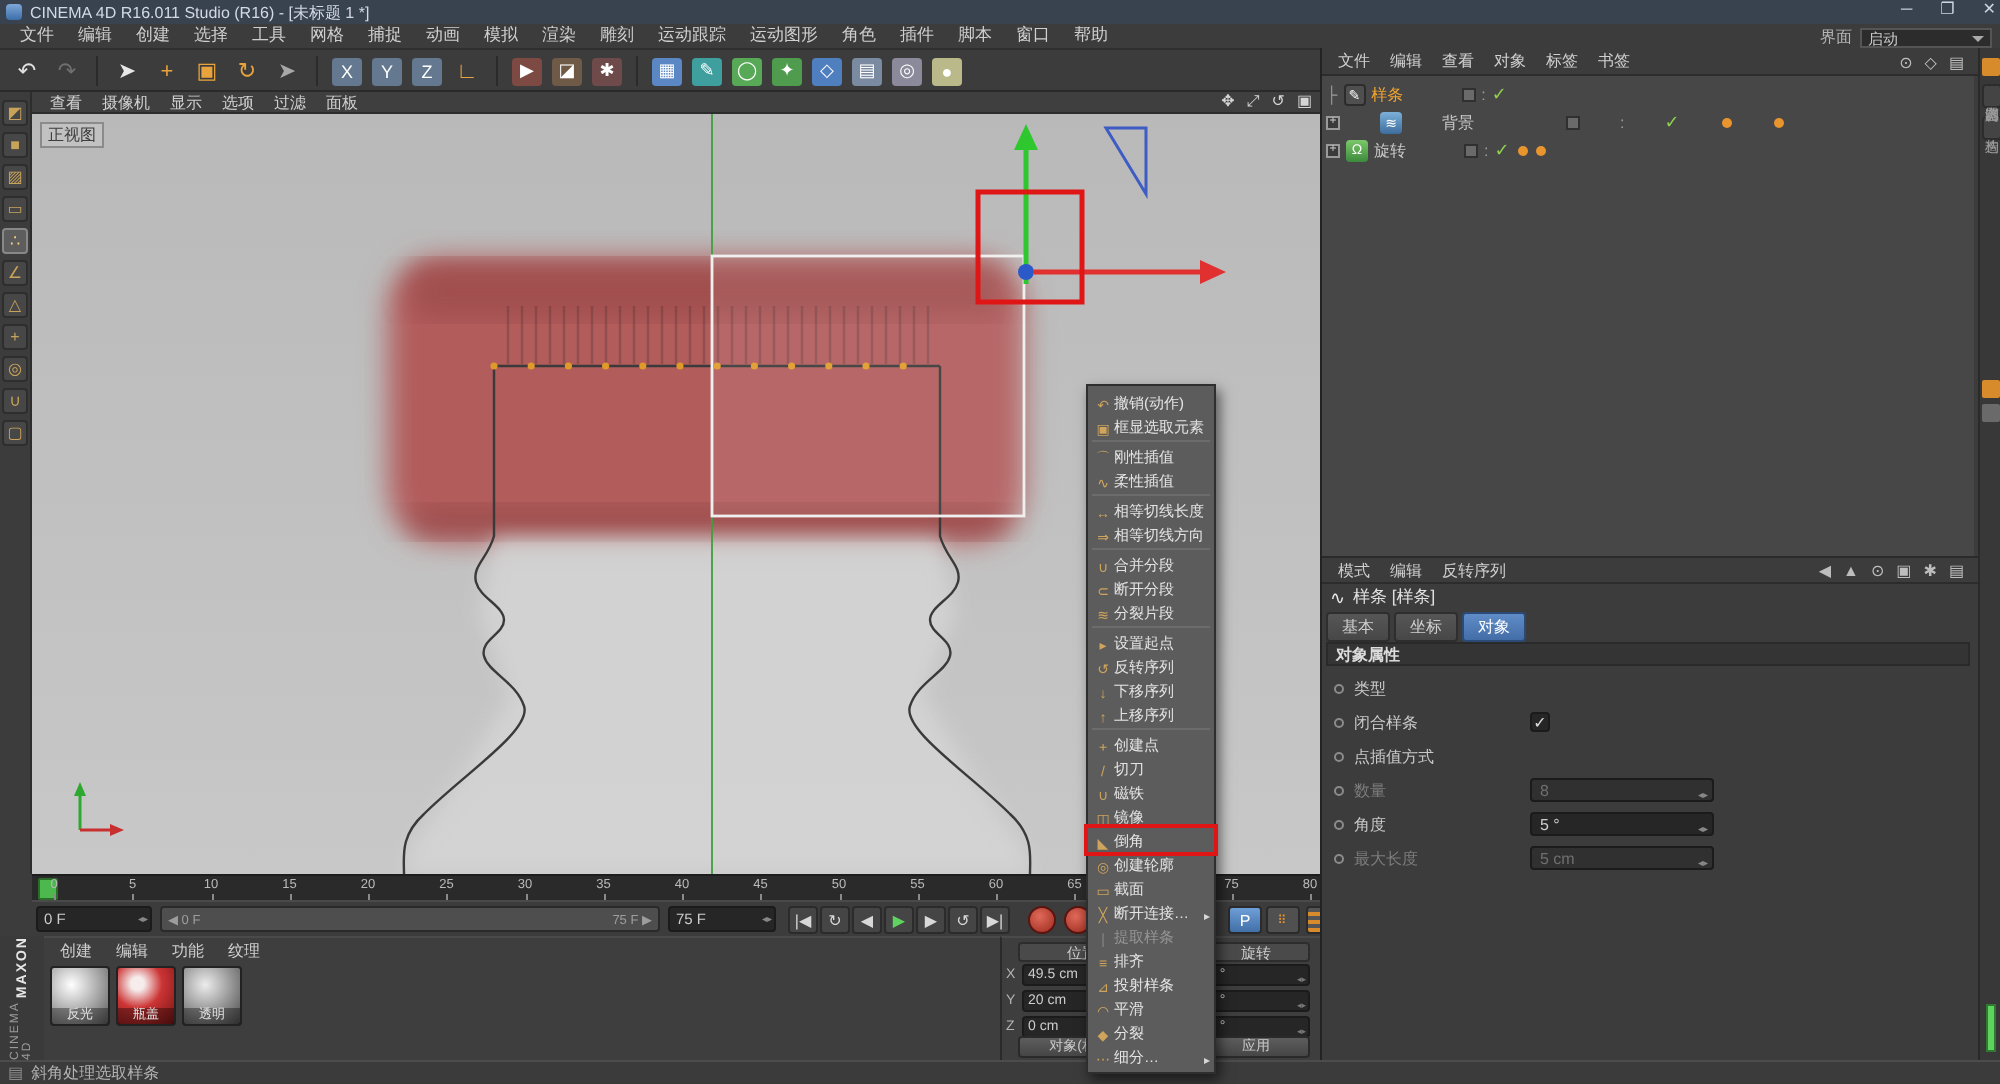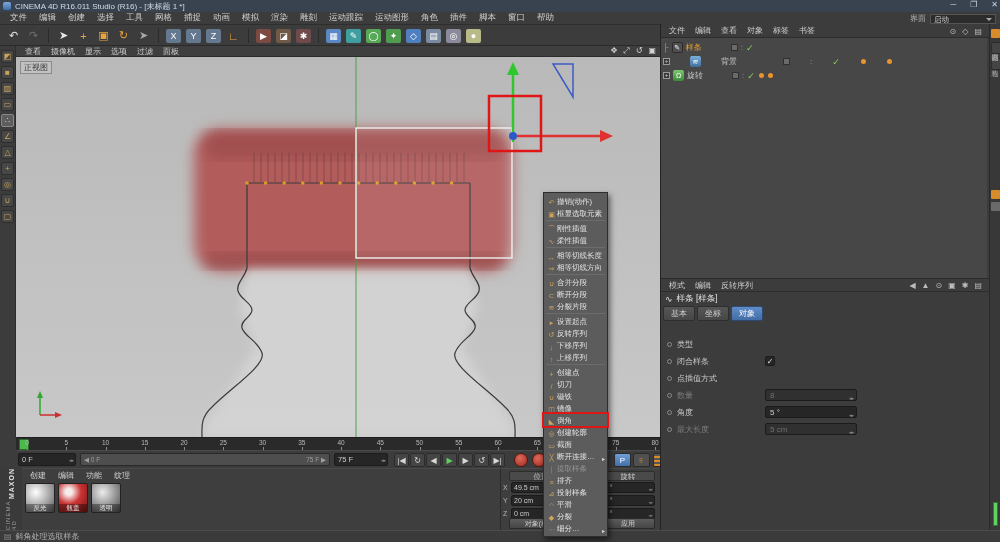--- a/index.html
+++ b/index.html
@@ -463,20 +463,21 @@
     </div>
     <div id="amtitle">
       <span style="color:#e8e8e8;font-size:9px;">∿</span>
       <span>样条 [样条]</span>
     </div>
     <div id="amtabs">
         <div class="amtab">基本</div>
         <div class="amtab">坐标</div>
         <div class="amtab active">对象</div>
       </div>
+    <div id="amsection">对象属性</div>
     <div id="amrows">
         <div class="arow" style="top: 312px;">
           <span class="tgl"></span>
           <span class="alabel">类型</span>
         </div>
         <div class="arow" style="top: 329px;">
           <span class="tgl"></span>
           <span class="alabel">闭合样条</span>
           <div class="cbx">✓</div>
         </div>

